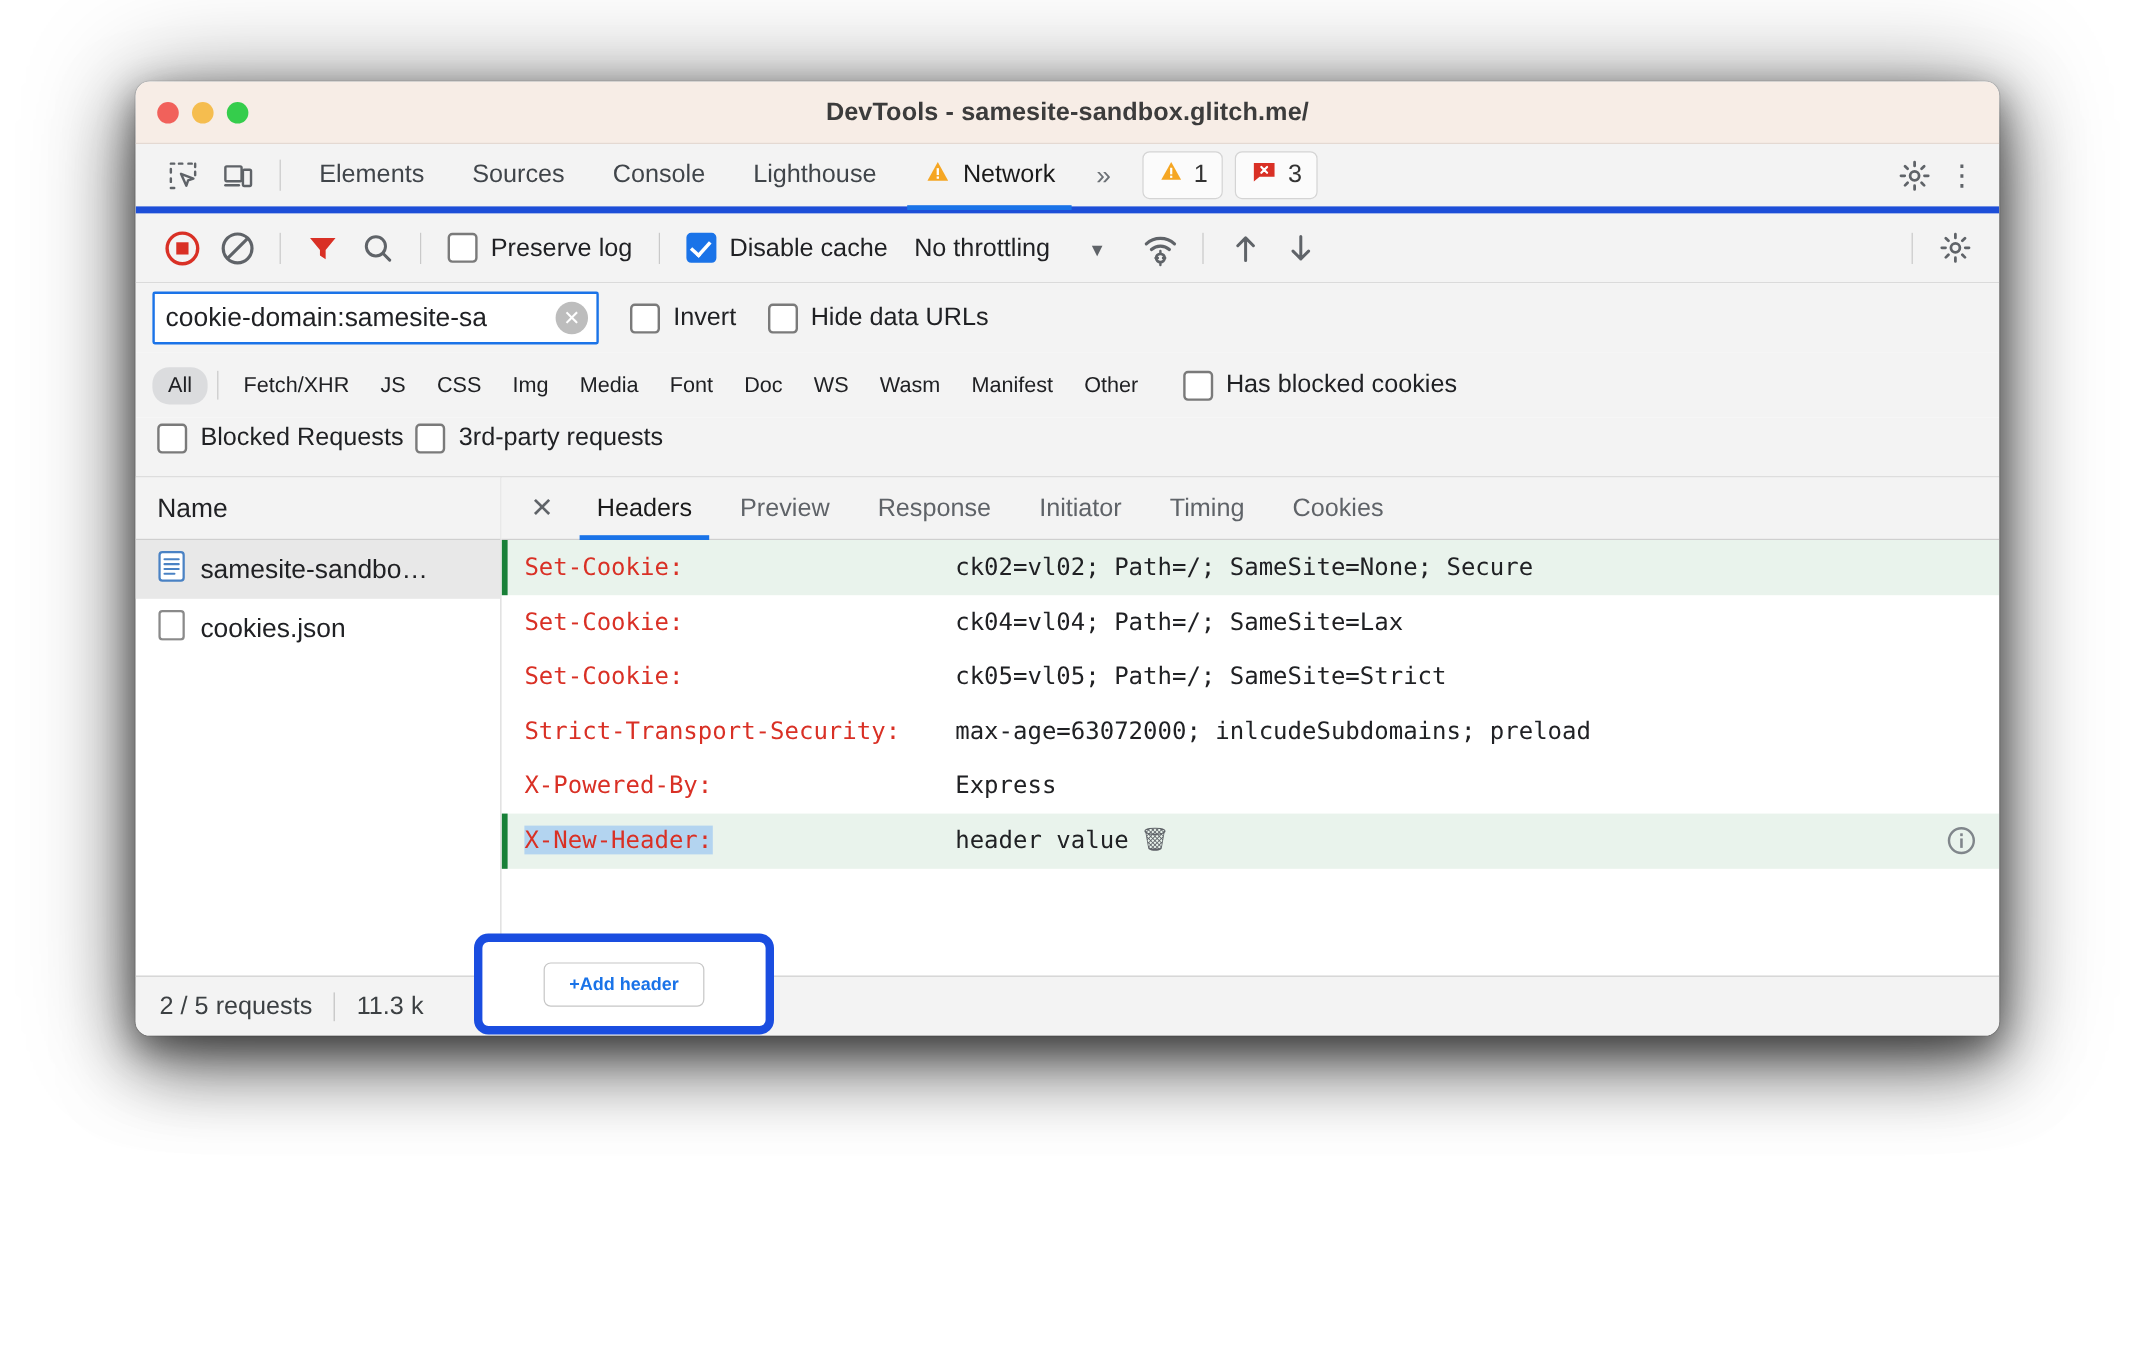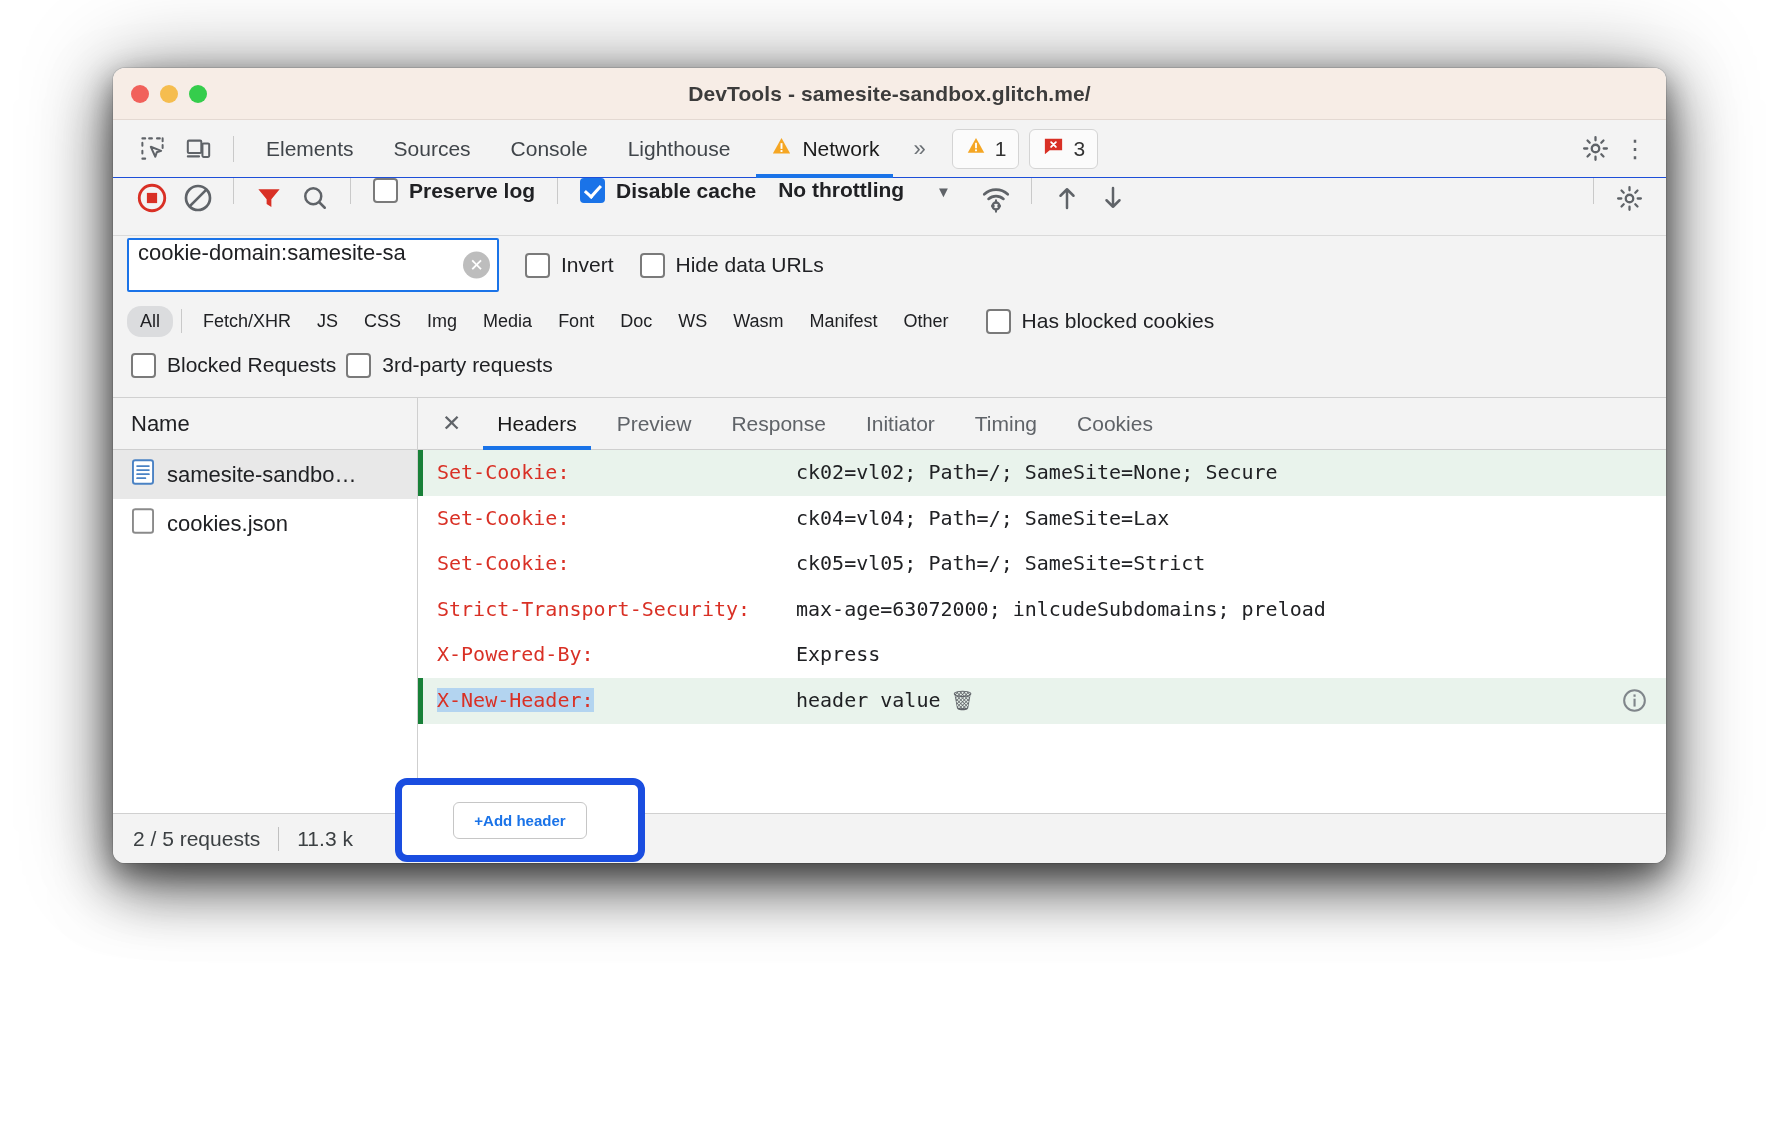--- a/index.html
+++ b/index.html
@@ -44,21 +44,21 @@
     position: absolute; left: 0; right: 0; text-align: center;
     font-size: 21px; font-weight: bold; color: #3c3c3c;
     letter-spacing: .1px;
     pointer-events: none;
   }
 
   
   .tabstrip {
     height: 58px; flex: 0 0 58px;
     background: #f3f3f3;
-    border-bottom: 1px solid #1d4ed8;
+    border-bottom: 6px solid #1d4ed8;
     display: flex; align-items: center;
     padding: 0 14px 0 16px;
     gap: 0;
   }
   .iconbtn {
     width: 46px; height: 40px;
     display: flex; align-items: center; justify-content: center;
     color: #5f6368; flex: 0 0 auto;
   }
   .vsep { width: 1px; height: 26px; background: #c9c9c9; margin: 0 12px; flex:0 0 1px;}
@@ -84,23 +84,22 @@
     font-size: 21px; color: #333;
   }
   .spacer { flex: 1 1 auto; }
   .kebab { font-size: 24px; color: #5f6368; width: 34px; text-align:center;}
 
   
   .nettoolbar {
     height: 58px; flex: 0 0 58px;
     background: #f3f3f3;
     border-bottom: 1px solid #dadada;
-    display: flex; align-items: flex-start;
+    display: flex; align-items: center;
     padding: 0 14px 0 16px;
-    font-weight: bold;
   }
   .chk {
     width: 25px; height: 25px; border-radius: 4px;
     border: 2px solid #7a7a7a; background: #fff;
     display: inline-flex; align-items: center; justify-content: center;
     flex: 0 0 25px;
   }
   .chk.on { background: #1a73e8; border-color: #1a73e8; }
   .chk.on::after {
     content: ""; width: 7px; height: 13px;
@@ -119,24 +118,24 @@
 
   
   .filterrow {
     height: 58px; flex: 0 0 58px;
     background: #f3f3f3;
     display: flex; align-items: center;
     padding: 0 14px 0 14px;
   }
   .filterinput {
     position: relative;
-    width: 372px; height: 54px;
+    width: 372px; height: 44px;
     border: 2px solid #1a73e8; border-radius: 2px;
     background: #fff;
-    display: flex; 
+    display: flex; align-items: center;
     padding: 0 38px 0 9px;
     overflow: hidden;
     flex: 0 0 372px;
   }
   .filterinput .txt {
     font-size: 22px; color: #202124; white-space: nowrap;
   }
   .clearbtn {
     position: absolute; right: 7px; top: 50%; transform: translateY(-50%);
     width: 27px; height: 27px; border-radius: 50%;

